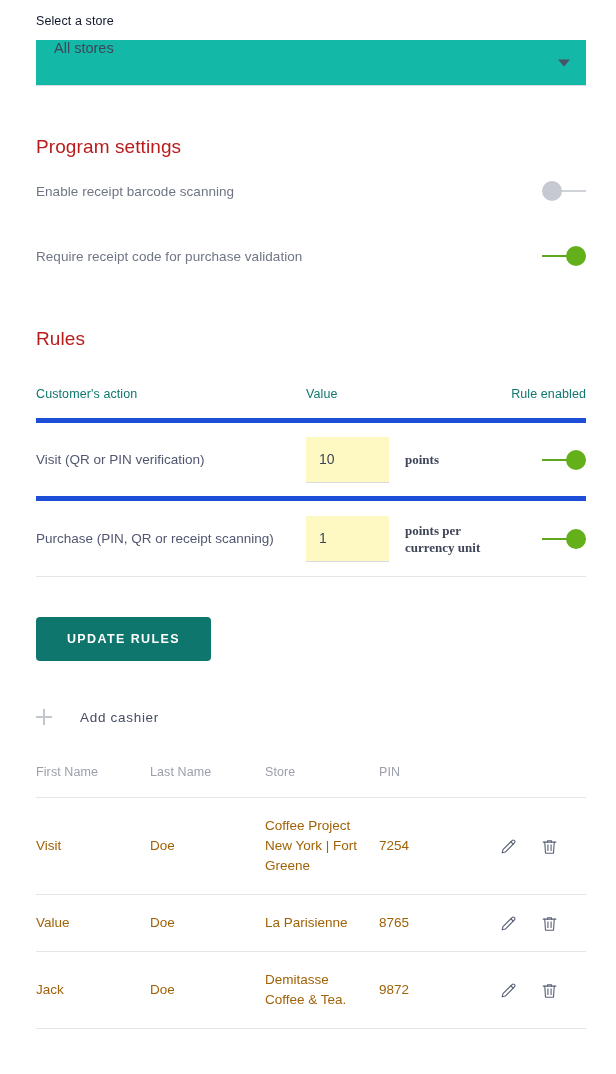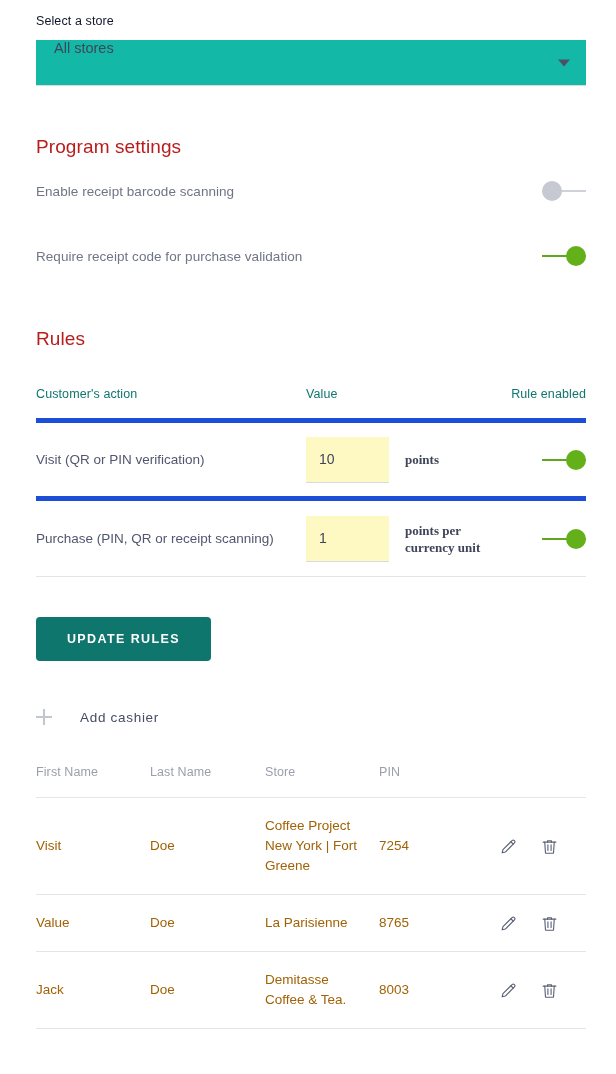--- a/index.html
+++ b/index.html
@@ -427,21 +427,21 @@
                   <path d="M10 10v7M14 10v7"></path>
                 </svg>
               </button>
             </div>
           </td>
         </tr>
         <tr>
           <td>Jack</td>
           <td>Doe</td>
           <td class="store-cell">Demitasse Coffee &amp; Tea.</td>
-          <td>8003</td>
+          <td>9872</td>
           <td>
             <div class="row-actions">
               <button class="icon-btn">
                 <svg width="19" height="19" viewBox="0 0 24 24" fill="none" stroke="currentColor" stroke-width="1.4" stroke-linecap="round" stroke-linejoin="round">
                   <path d="M4 20l1-4L16.5 4.5a2 2 0 0 1 2.8 0l.2.2a2 2 0 0 1 0 2.8L8 19l-4 1z"></path>
                   <path d="M15 6l3 3"></path>
                 </svg>
               </button>
               <button class="icon-btn">
                 <svg width="19" height="19" viewBox="0 0 24 24" fill="none" stroke="currentColor" stroke-width="1.4" stroke-linecap="round" stroke-linejoin="round">

